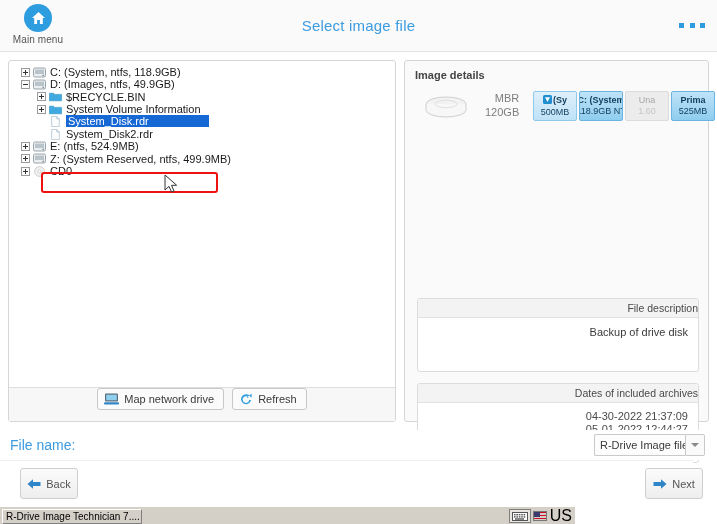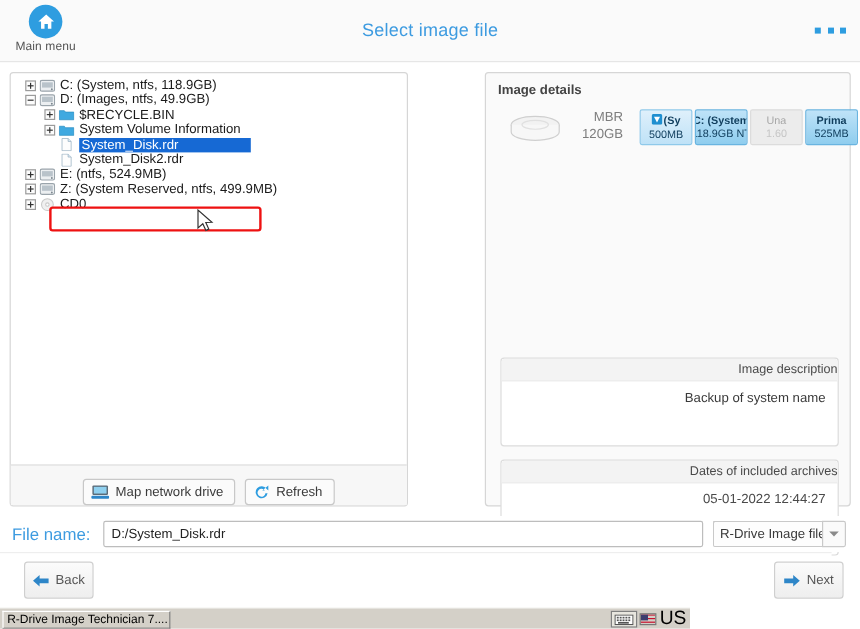--- a/index.html
+++ b/index.html
@@ -33,21 +33,21 @@
   .kebab {
     position:absolute; right:12px; top:18px; width:26px; height:14px;
     display:flex; align-items:center; justify-content:space-between; cursor:pointer;
   }
   .kebab i { width:5px; height:5px; background:#2e9de0; display:block; }
 
   
   .content { position:absolute; left:0; top:52px; width:717px; height:378px; background:#fff; }
 
   .tree-panel {
-    position:absolute; left:8px; top:8px; width:332px; height:362px;
+    position:absolute; left:8px; top:8px; width:388px; height:362px;
     background:#fff; border:1px solid #d6d6d6; border-radius:3px;
   }
   .tree-scroll {
     position:absolute; left:0; top:0; right:0; bottom:35px; overflow:hidden; padding:4px 0 0 2px;
   }
   .tree-row {
     position:relative; height:12.4px; line-height:12.4px; white-space:nowrap;
     font-size:11px; color:#1a1a1a; padding-left:2px; cursor:default;
   }
   .tree-row.selected .node-label {
@@ -69,21 +69,21 @@
   .exp.none { border:none; background:none; }
   .exp.none:before { display:none; }
 
   .ico { display:inline-block; width:13px; height:11px; vertical-align:middle; margin-right:4px; position:relative; }
   .ico svg { display:block; }
   .node-label { vertical-align:middle; }
 
   .tree-bottom {
     position:absolute; left:0; right:0; bottom:0; height:34px;
     background:#f7f7f7; border-top:1px solid #dedede;
-    display:flex; align-items:flex-end; justify-content:center; gap:8px;
+    display:flex; align-items:flex-start; justify-content:center; gap:8px;
   }
   .tbtn {
     height:22px; padding:0 9px 0 6px; background:#fbfbfb;
     border:1px solid #c8c8c8; border-radius:3px; font-size:11px; color:#3a3a3a;
     display:flex; align-items:center; gap:5px; cursor:pointer;
   }
 
   
   .red-box {
     position:absolute; left:32px; top:111px; width:177px; height:21px;
@@ -313,36 +313,36 @@
               <div class="ps">1.60</div>
             </div>
             <div class="part strong">
               <div class="pt">Prima</div>
               <div class="ps">525MB</div>
             </div>
           </div>
       </div>
 
       <div class="box" id="desc-box">
-        <div class="box-head">Image description</div>
-        <div class="box-body">Backup of system name</div>
+        <div class="box-head">File description</div>
+        <div class="box-body">Backup of drive disk</div>
       </div>
 
       <div class="box" id="dates-box">
         <div class="box-head">Dates of included archives</div>
         <div class="box-body" id="dates-body">
+            <div class="date-line">04-30-2022 21:37:09</div>
             <div class="date-line">05-01-2022 12:44:27</div>
           </div>
       </div>
     </div>
   </div>
 
   <div class="filerow">
     <div class="filelabel">File name:</div>
-    <input class="fileinput" type="text" value="D:/System_Disk.rdr" style="">
     <div class="filetype">R-Drive Image files</div>
     <div class="filetype-arrow">
       <span class="caret"></span>
     </div>
   </div>
 
   <div class="footer">
     <div class="navbtn" id="back-button">
       <svg width="14" height="12" viewBox="0 0 14 12">
         <path d="M0.5 6 L6 1.2 L6 4 L13.5 4 L13.5 8 L6 8 L6 10.8 Z" fill="#2e86c8"></path>

